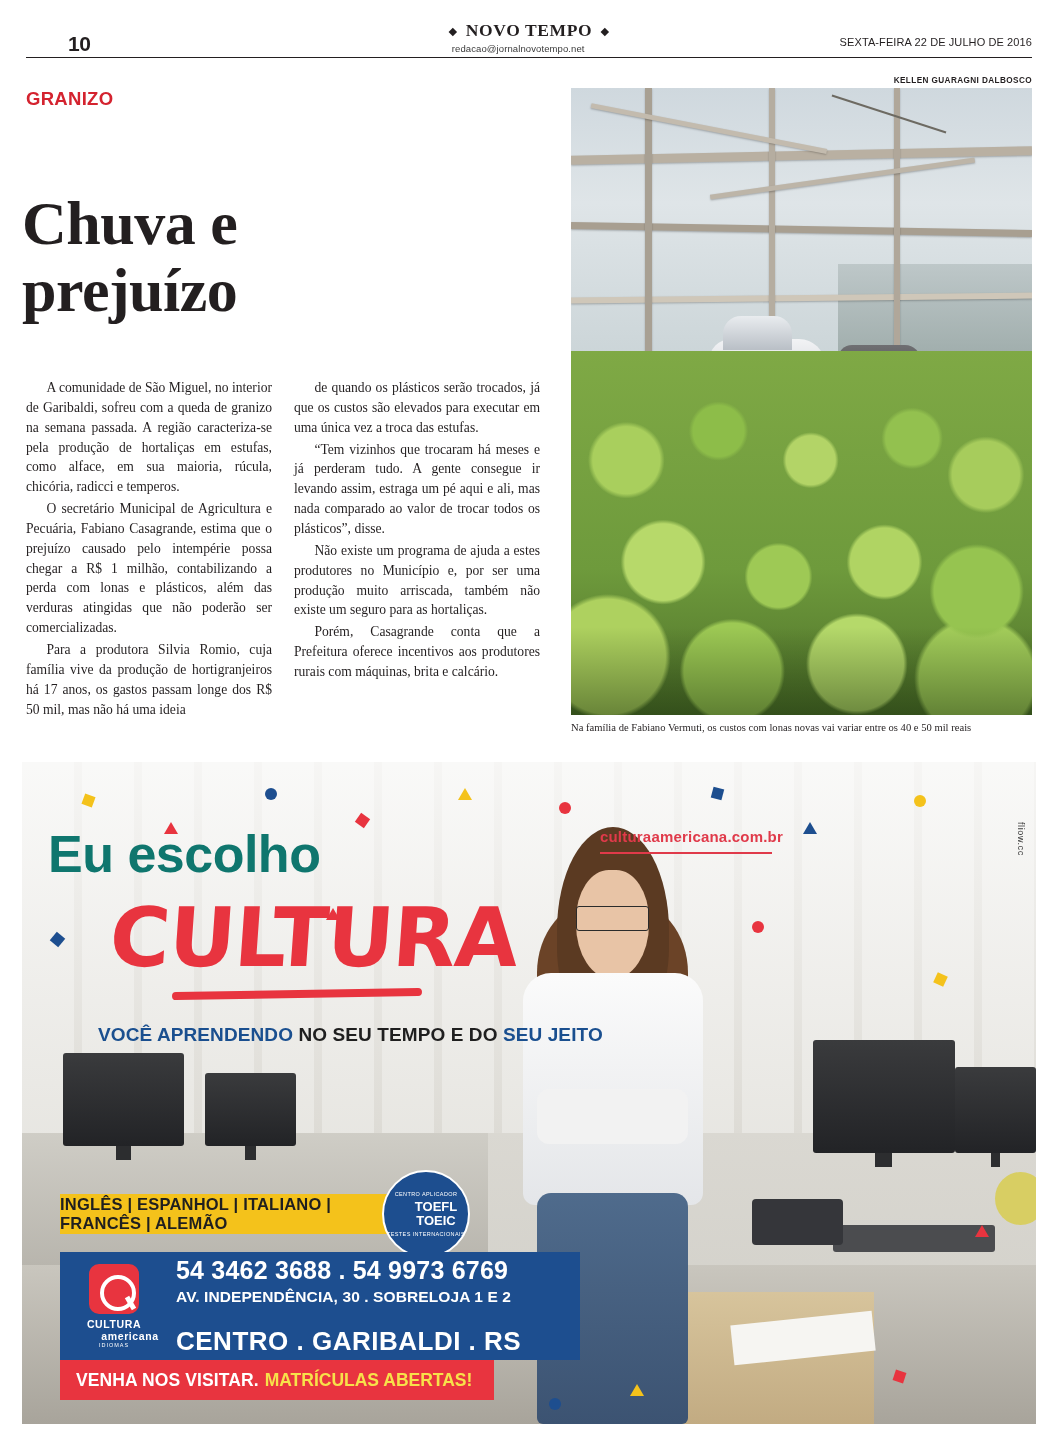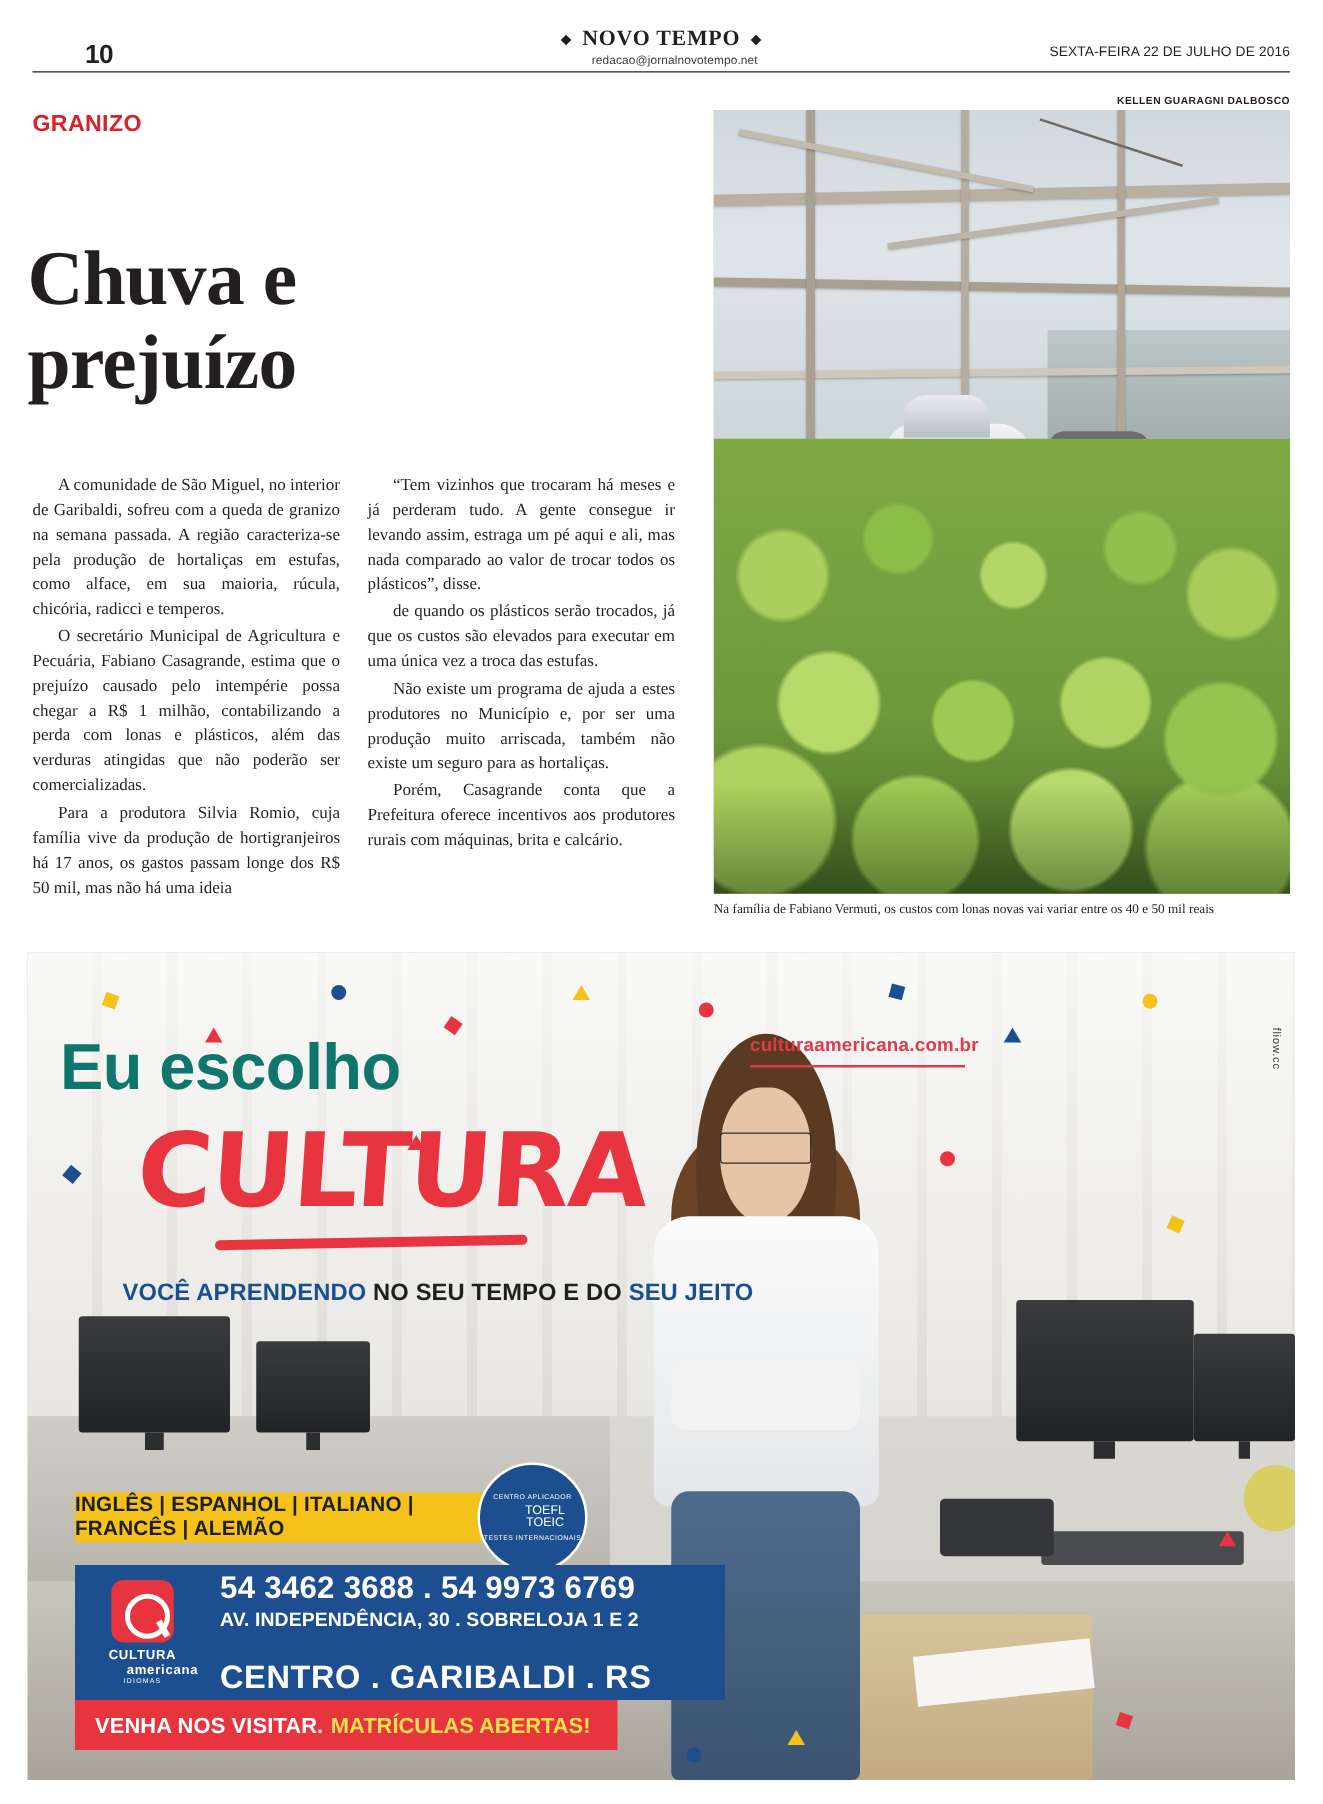--- a/index.html
+++ b/index.html
@@ -40,21 +40,21 @@
     font-weight: bold;
     color: #231f20;
     letter-spacing: -0.5px;
     margin-left: 29px;
   }
   .mast-center {
     position: absolute;
     left: 50%;
     transform: translateX(-50%);
     top: 6px;
-    text-align: right;
+    text-align: left;
   }
   .mast-title {
     font-family: "Liberation Serif", serif;
     font-size: 17.5px;
     font-weight: bold;
     color: #231f20;
     letter-spacing: 0.6px;
     position: relative;
     display: inline-block;
     padding: 0 14px;
@@ -406,21 +406,21 @@
     left: 360px; top: 408px;
     width: 88px; height: 88px;
     border-radius: 50%;
     background: #1d4e8f;
     color: #fff;
     display: flex; flex-direction: column;
     align-items: center; justify-content: center;
     border: 2px solid #fff;
   }
   .seal .s-top { font-size: 5.5px; letter-spacing: .4px; margin-bottom: 3px;}
-  .seal .s-main { font-size: 10px; font-weight: normal; line-height: 1.05; text-align:center;margin-left:20px;}
+  .seal .s-main { font-size: 13px; font-weight: bold; line-height: 1.05; text-align:center;margin-left:20px;}
   .seal .s-bot { font-size: 5.5px; letter-spacing: .4px; margin-top: 3px;}
 
   .ad-bluebar {
     position: absolute;
     left: 38px; top: 490px;
     width: 520px; height: 108px;
     background: #1d4e8f;
     display: flex; align-items: center;
   }
   .ad-logo {
@@ -488,22 +488,22 @@
   <div class="kicker">GRANIZO</div>
   <div class="headline">Chuva e prejuízo</div>
 
   <div class="body-cols">
     <div class="bcol c1">
       <p class="first">A comunidade de São Miguel, no interior de Garibaldi, sofreu com a queda de granizo na semana passada. A região caracteriza-se pela produção de hortaliças em estufas, como alface, em sua maioria, rúcula, chicória, radicci e temperos.</p>
       <p>O secretário Municipal de Agricultura e Pecuária, Fabiano Casagrande, estima que o prejuízo causado pelo intempérie possa chegar a R$ 1 milhão, contabilizando a perda com lonas e plásticos, além das verduras atingidas que não poderão ser comercializadas.</p>
       <p>Para a produtora Silvia Romio, cuja família vive da produção de hortigranjeiros há 17 anos, os gastos passam longe dos R$ 50 mil, mas não há uma ideia</p>
     </div>
     <div class="bcol c2">
+      <p>de quando os plásticos serão trocados, já que os custos são elevados para executar em uma única vez a troca das estufas.</p>
       <p>“Tem vizinhos que trocaram há meses e já perderam tudo. A gente consegue ir levando assim, estraga um pé aqui e ali, mas nada comparado ao valor de trocar todos os plásticos”, disse.</p>
-      <p>de quando os plásticos serão trocados, já que os custos são elevados para executar em uma única vez a troca das estufas.</p>
       <p>Não existe um programa de ajuda a estes produtores no Município e, por ser uma produção muito arriscada, também não existe um seguro para as hortaliças.</p>
       <p>Porém, Casagrande conta que a Prefeitura oferece incentivos aos produtores rurais com máquinas, brita e calcário.</p>
     </div>
   </div>
 
   <div class="credit">KELLEN GUARAGNI DALBOSCO</div>
   <div class="photo">
     <div class="sky"></div>
     <div class="far-structures"></div>
     <div class="beam h1"></div>

